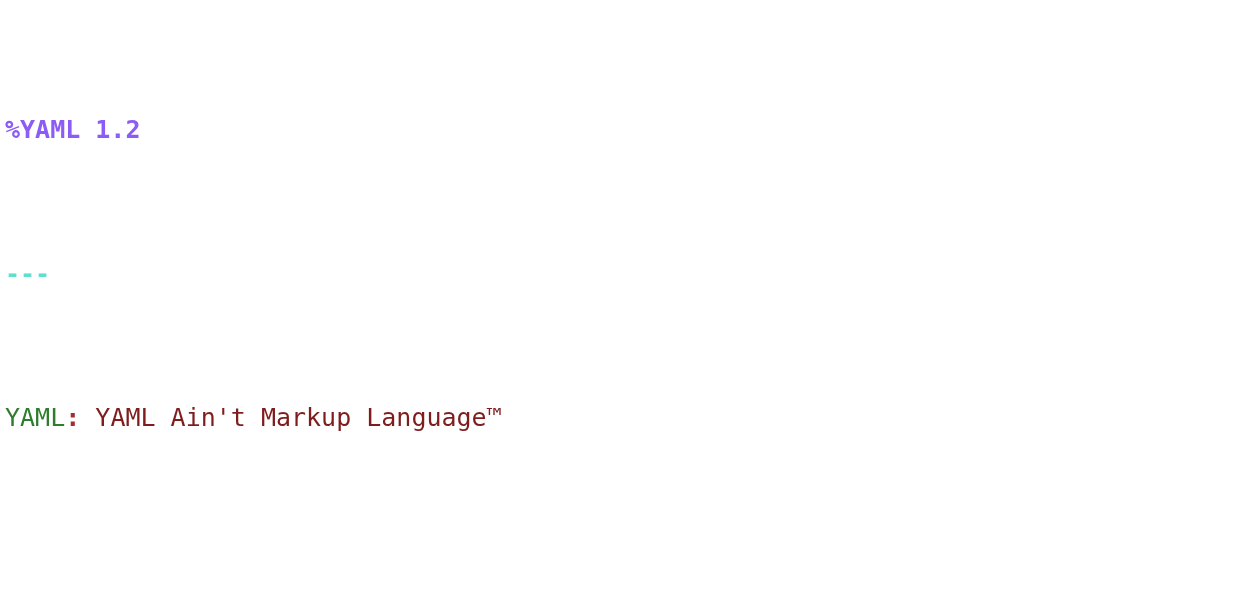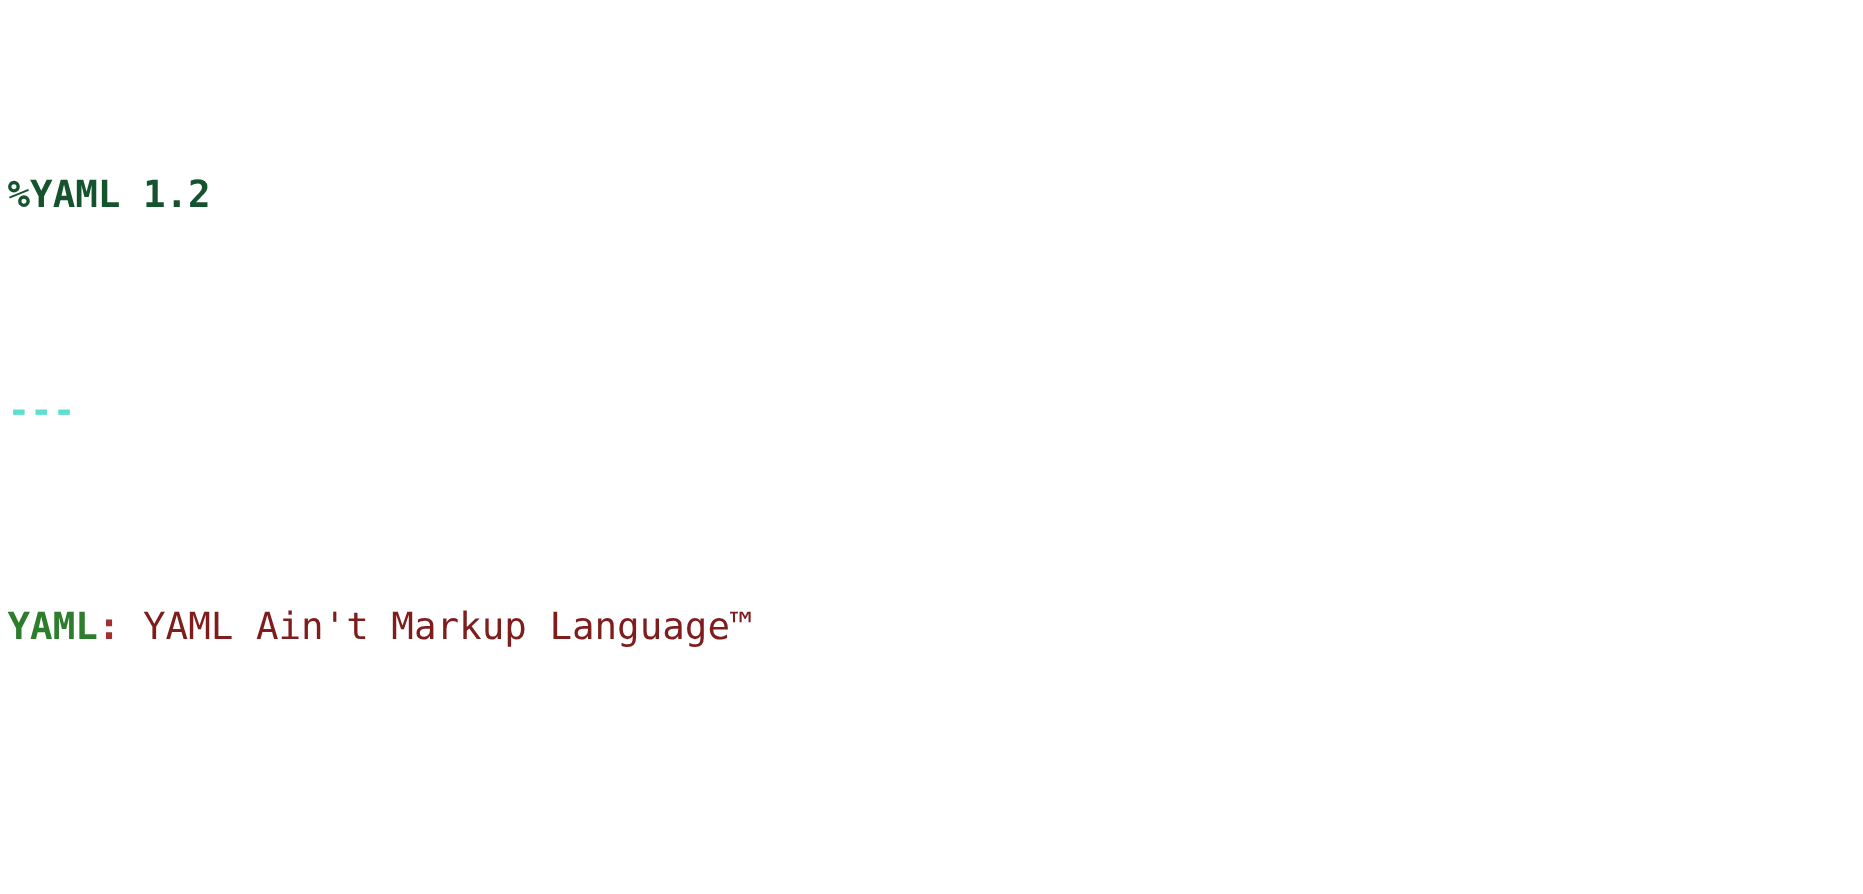--- a/index.html
+++ b/index.html
@@ -25,30 +25,30 @@
   }
 
   .line {
     height: 36px;
     white-space: pre;
   }
   .line.blank { height: 36px; }
 
   
   .tok-directive {
-    color: #14532d;
+    color: #8b5cf6;
     font-weight: bold;
   }
   .tok-docstart {
     color: #5fdfd0;
     font-weight: bold;
   }
   .tok-key {
     color: #2d7d2d;
-    font-weight: bold;
+    font-weight: normal;
   }
   .tok-colon {
     color: #a33030;
     font-weight: bold;
   }
   .tok-plain {
     color: #7f1d1d;
     font-weight: normal;
   }
   .tok-tm {

